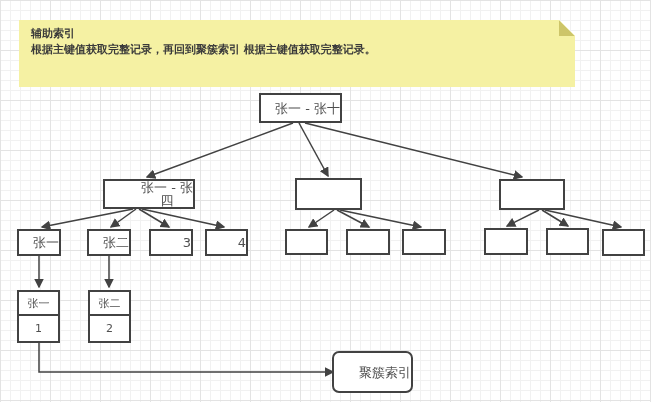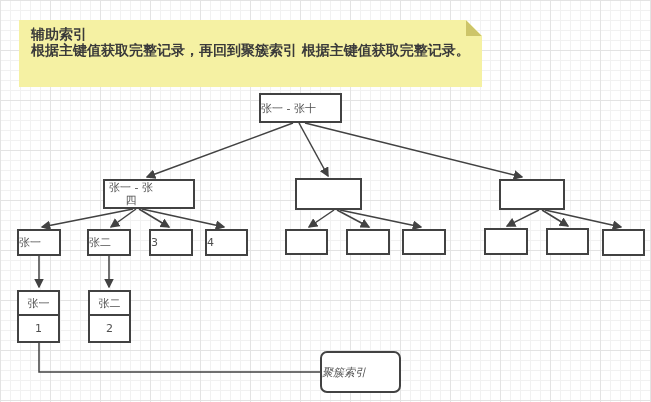--- a/index.html
+++ b/index.html
@@ -23,49 +23,49 @@
   .connectors {
     position: absolute;
     left: 0; top: 0;
     width: 651px; height: 402px;
     pointer-events: none;
   }
   
   .note {
     position: absolute;
     left: 19px; top: 20px;
-    width: 463px; height: 67px;
+    width: 556px; height: 67px;
     background: #f5f1a3;
     clip-path: polygon(0 0, calc(100% - 16px) 0, 100% 16px, 100% 100%, 0 100%);
     box-sizing: border-box;
     padding: 6px 0 0 12px;
     color: #3a3a3a;
-    font-size: 14px;
+    font-size: 11px;
     font-weight: bold;
     line-height: 16px;
   }
   .note-fold {
     position: absolute;
     top: 0; right: 0;
     width: 16px; height: 16px;
     background: #cdc569;
     clip-path: polygon(0 0, 100% 100%, 0 100%);
   }
   
   .box {
     position: absolute;
     box-sizing: border-box;
     background: #ffffff;
     border: 2px solid #424242;
     color: #4f4f4f;
-    font-size: 11px;
+    font-size: 13px;
     line-height: 13px;
     display: flex;
     align-items: center;
-    justify-content: flex-start;
+    justify-content: flex-end;
     text-align: center;
   }
   .wrap-label { display: inline-block; max-width: 52px; }
   
   .record {
     position: absolute;
     box-sizing: border-box;
     background: #ffffff;
     border: 2px solid #424242;
     color: #4f4f4f;
@@ -160,17 +160,17 @@
 
   <div class="record" style="left:17px; top:290px; width:43px;">
     <div class="cell key">张一</div>
     <div class="cell val">1</div>
   </div>
   <div class="record" style="left:88px; top:290px; width:43px;">
     <div class="cell key">张二</div>
     <div class="cell val">2</div>
   </div>
 
-  <div class="box rounded" style="left:320px; top:351px; width:81px; height:42px;font-style:italic;">
+  <div class="box rounded" style="left:332px; top:351px; width:81px; height:42px;">
     <span>聚簇索引</span>
   </div>
 
 </div>
 
 </body></html>

